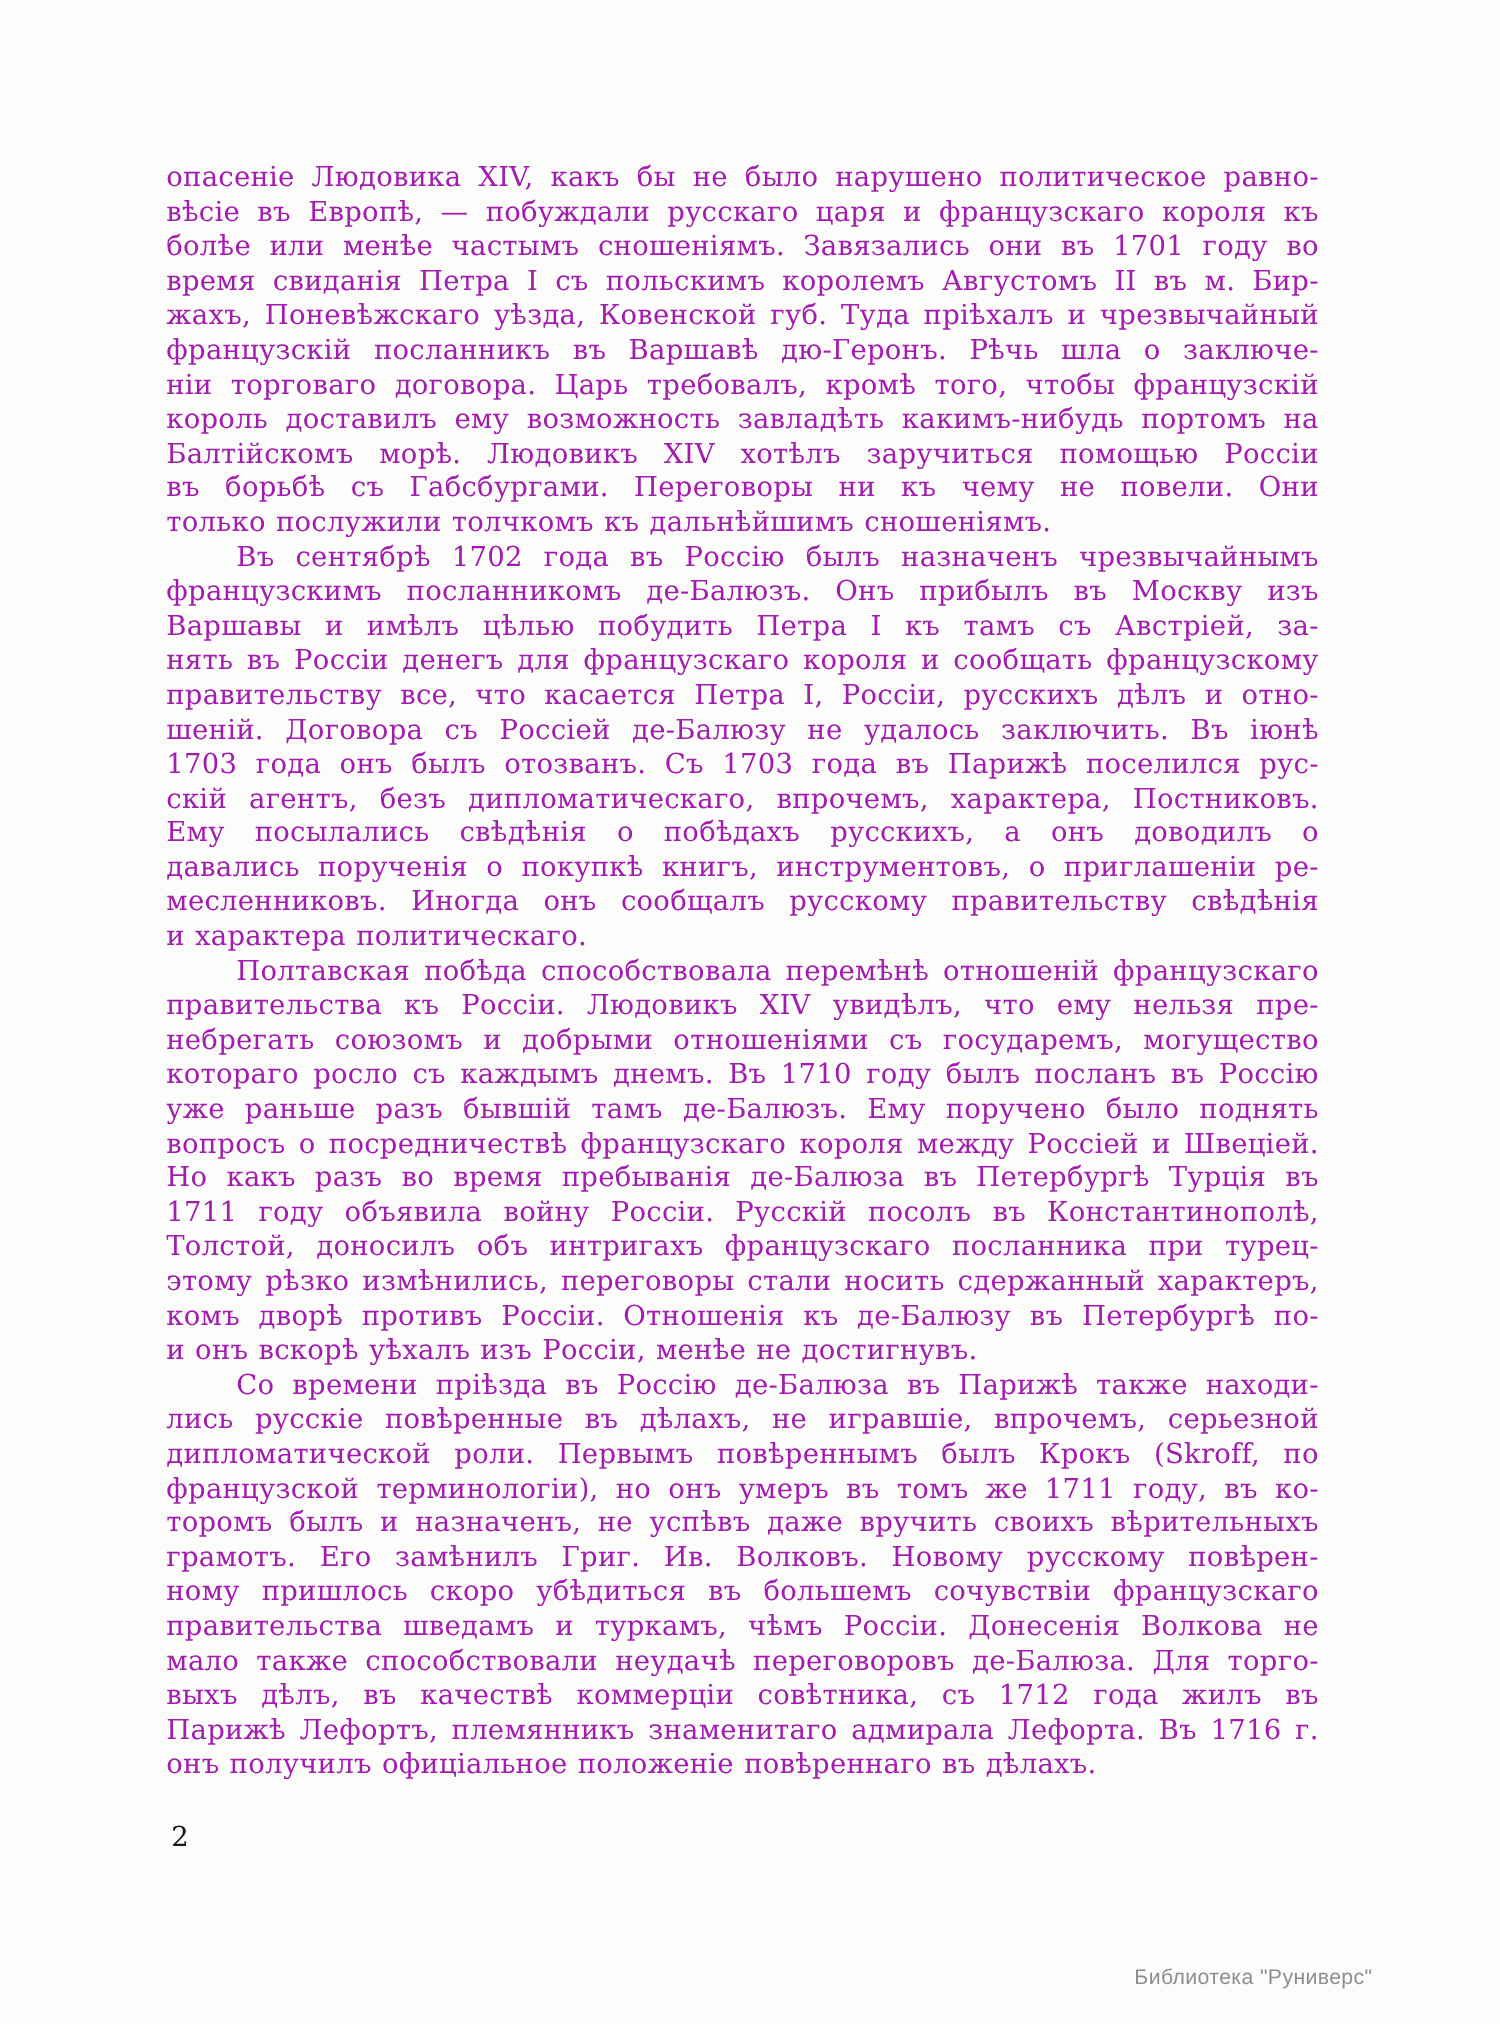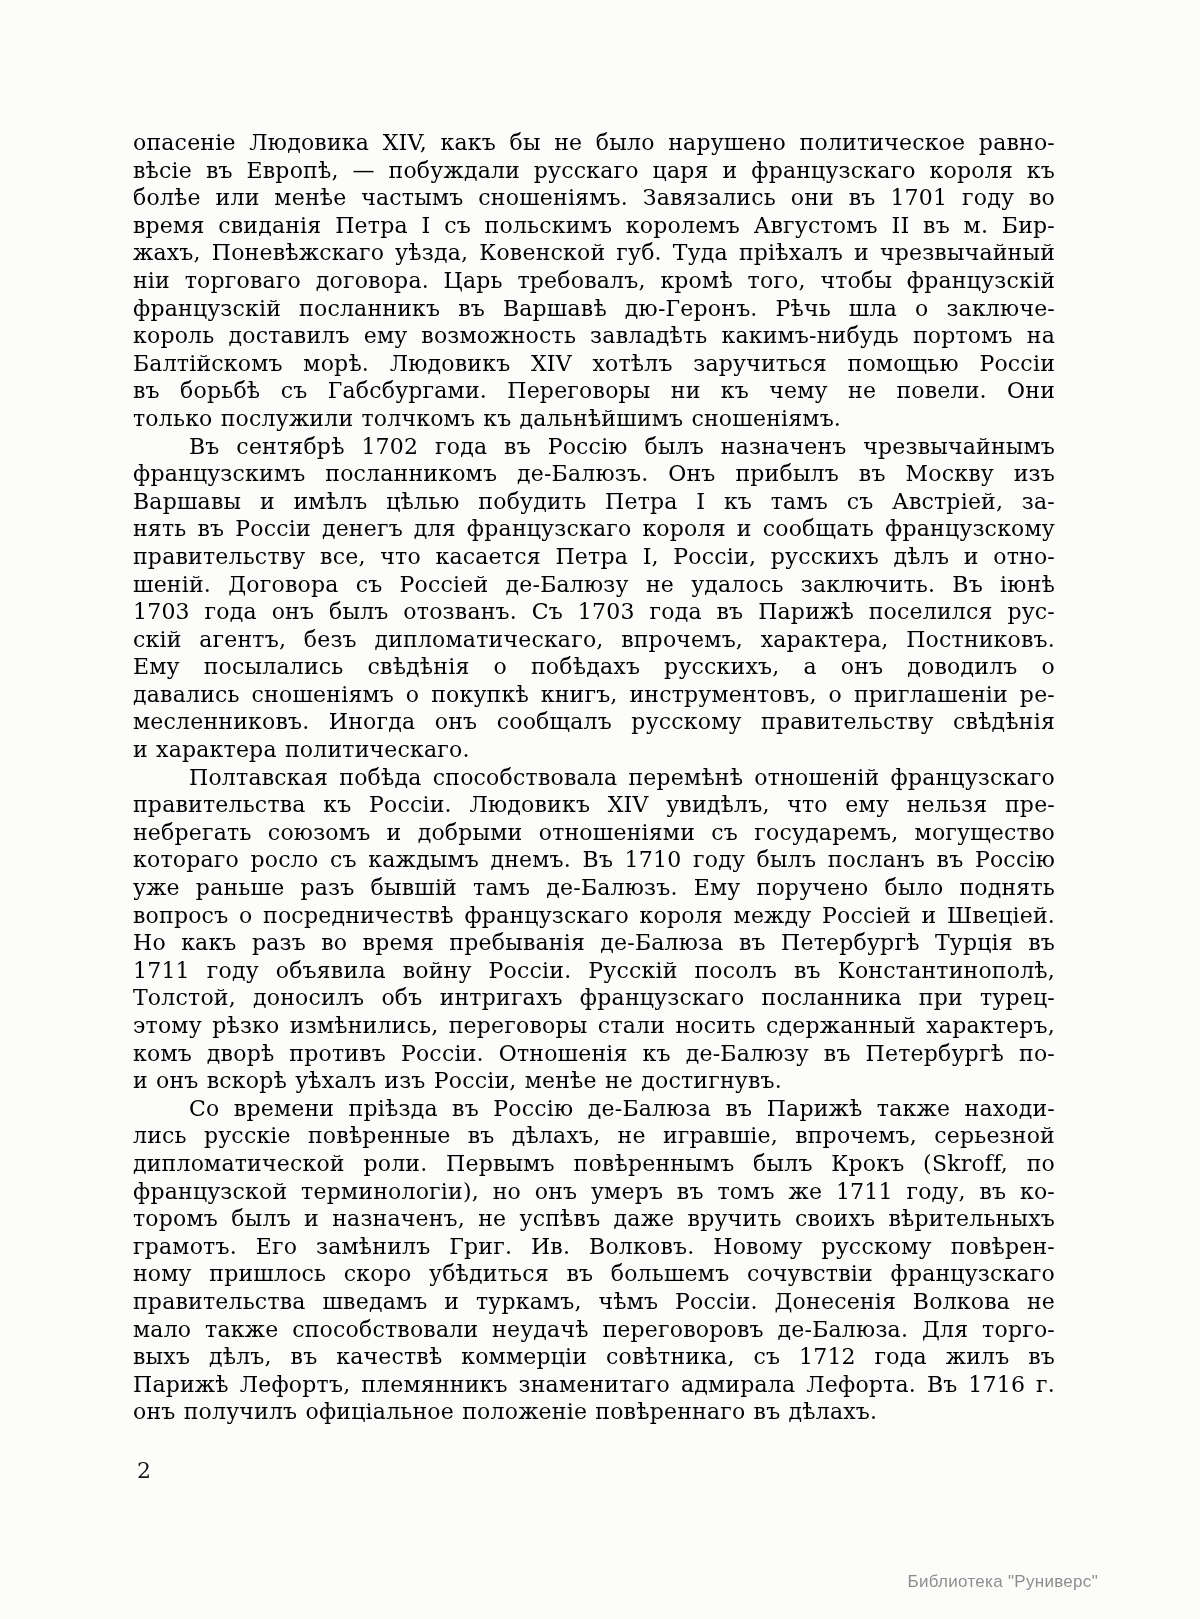--- a/index.html
+++ b/index.html
@@ -44,42 +44,42 @@
     font-family: "Liberation Sans", sans-serif;
     font-size: 17px;
     letter-spacing: 0.3px;
     color: #8e8e8e;
   }
 </style>
 </head>
 <body style="background: rgb(252, 252, 250);">
 
 <div class="page">
-  <div class="text-block" style="color: #000000;">
+  <div class="text-block" style="color: #a21caf;">
       <div class="line">опасеніе Людовика XIV, какъ бы не было нарушено политическое равно-</div>
       <div class="line">вѣсіе въ Европѣ, — побуждали русскаго царя и французскаго короля къ</div>
       <div class="line">болѣе или менѣе частымъ сношеніямъ. Завязались они въ 1701 году во</div>
       <div class="line">время свиданія Петра I съ польскимъ королемъ Августомъ II въ м. Бир-</div>
       <div class="line">жахъ, Поневѣжскаго уѣзда, Ковенской губ. Туда пріѣхалъ и чрезвычайный</div>
+      <div class="line">французскій посланникъ въ Варшавѣ дю-Геронъ. Рѣчь шла о заключе-</div>
       <div class="line">ніи торговаго договора. Царь требовалъ, кромѣ того, чтобы французскій</div>
-      <div class="line">французскій посланникъ въ Варшавѣ дю-Геронъ. Рѣчь шла о заключе-</div>
       <div class="line">король доставилъ ему возможность завладѣть какимъ-нибудь портомъ на</div>
       <div class="line">Балтійскомъ морѣ. Людовикъ XIV хотѣлъ заручиться помощью Россіи</div>
       <div class="line">въ борьбѣ съ Габсбургами. Переговоры ни къ чему не повели. Они</div>
       <div class="line last">только послужили толчкомъ къ дальнѣйшимъ сношеніямъ.</div>
       <div class="line indent">Въ сентябрѣ 1702 года въ Россію былъ назначенъ чрезвычайнымъ</div>
       <div class="line">французскимъ посланникомъ де-Балюзъ. Онъ прибылъ въ Москву изъ</div>
       <div class="line">Варшавы и имѣлъ цѣлью побудить Петра I къ тамъ съ Австріей, за-</div>
       <div class="line">нять въ Россіи денегъ для французскаго короля и сообщать французскому</div>
       <div class="line">правительству все, что касается Петра I, Россіи, русскихъ дѣлъ и отно-</div>
       <div class="line">шеній. Договора съ Россіей де-Балюзу не удалось заключить. Въ іюнѣ</div>
       <div class="line">1703 года онъ былъ отозванъ. Съ 1703 года въ Парижѣ поселился рус-</div>
       <div class="line">скій агентъ, безъ дипломатическаго, впрочемъ, характера, Постниковъ.</div>
       <div class="line">Ему посылались свѣдѣнія о побѣдахъ русскихъ, а онъ доводилъ о</div>
-      <div class="line">давались сношеніямъ о покупкѣ книгъ, инструментовъ, о приглашеніи ре-</div>
+      <div class="line">давались порученія о покупкѣ книгъ, инструментовъ, о приглашеніи ре-</div>
       <div class="line">месленниковъ. Иногда онъ сообщалъ русскому правительству свѣдѣнія</div>
       <div class="line last">и характера политическаго.</div>
       <div class="line indent">Полтавская побѣда способствовала перемѣнѣ отношеній французскаго</div>
       <div class="line">правительства къ Россіи. Людовикъ XIV увидѣлъ, что ему нельзя пре-</div>
       <div class="line">небрегать союзомъ и добрыми отношеніями съ государемъ, могущество</div>
       <div class="line">котораго росло съ каждымъ днемъ. Въ 1710 году былъ посланъ въ Россію</div>
       <div class="line">уже раньше разъ бывшій тамъ де-Балюзъ. Ему поручено было поднять</div>
       <div class="line">вопросъ о посредничествѣ французскаго короля между Россіей и Швеціей.</div>
       <div class="line">Но какъ разъ во время пребыванія де-Балюза въ Петербургѣ Турція въ</div>
       <div class="line">1711 году объявила войну Россіи. Русскій посолъ въ Константинополѣ,</div>

